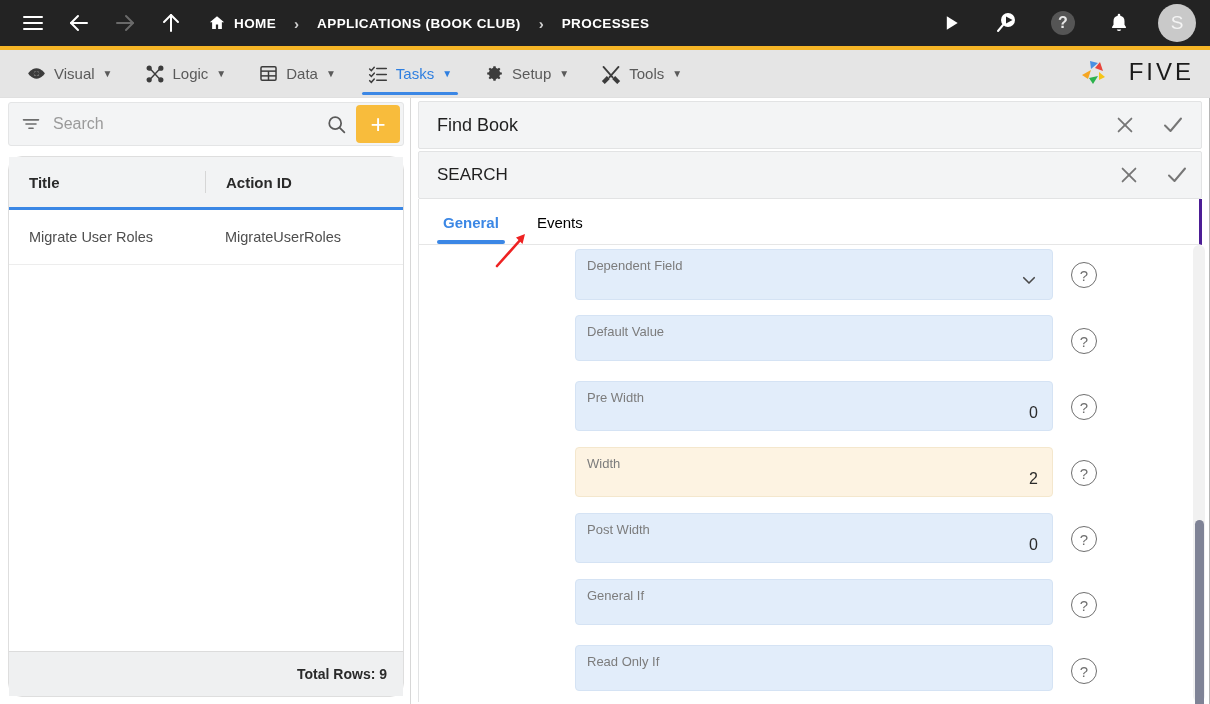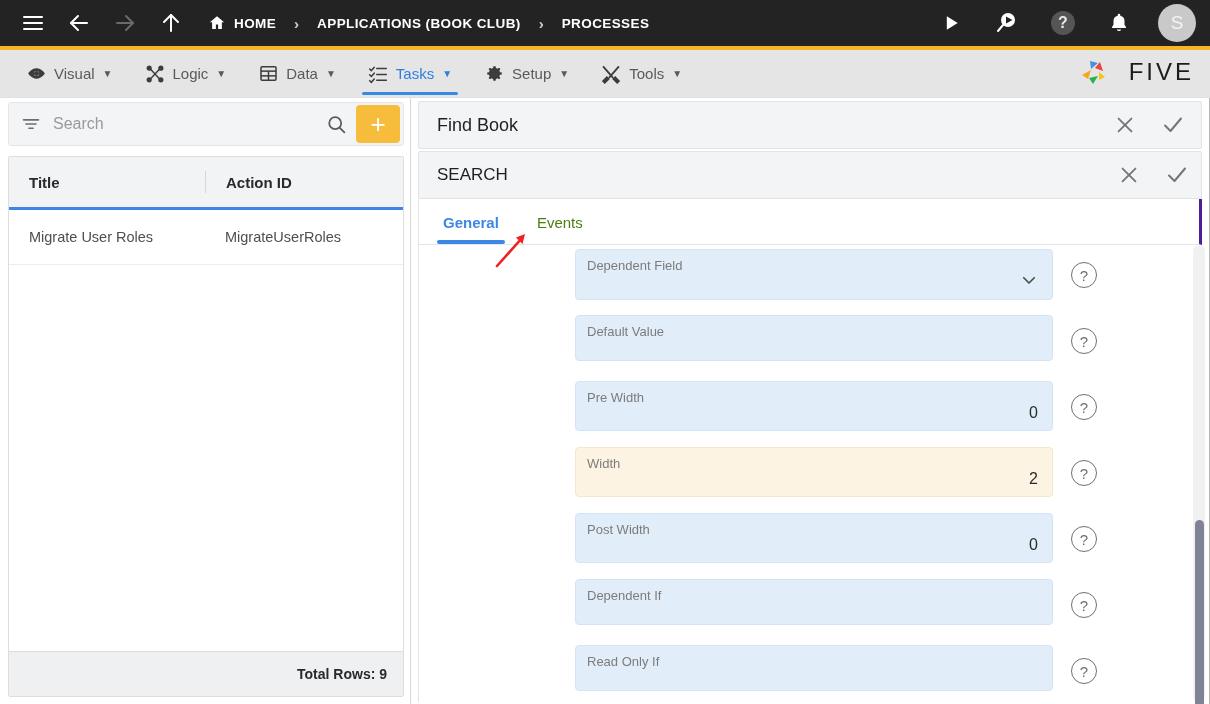--- a/index.html
+++ b/index.html
@@ -83,21 +83,21 @@
   }
   .search-input::placeholder { color: #9a9a9a; }
   .search-ico { width: 40px; display: flex; align-items: center; justify-content: center; color: #5a5a5a; }
   .add-btn {
     width: 44px; height: 38px; margin-right: 3px; background: #f8bc3c; border-radius: 4px;
     display: flex; align-items: center; justify-content: center; color: #ffffff; font-size: 26px;
     font-weight: 300; border: none; cursor: pointer;
   }
   .grid-card {
     position: absolute; left: 8px; top: 58px; width: 396px; height: 541px;
-    background: #ffffff; border: 1px solid #dedede; border-radius: 2px;
+    background: #ffffff; border: 1px solid #dedede; border-radius: 14px;
     display: flex; flex-direction: column;
   }
   .grid-head {
     height: 53px; background: #f2f3f4; display: flex; align-items: center;
     border-bottom: 3px solid #3b87e5; position: relative;
   }
   .gh-cell {
     font-size: 15px; font-weight: bold; color: #2a2a2a; padding-left: 20px;
   }
   .gh-cell.c1 { width: 196px; }
@@ -131,21 +131,21 @@
     width: 48px; height: 48px; display: flex; align-items: center; justify-content: center;
     color: #767676; cursor: pointer;
   }
   .tabs-row {
     position: absolute; left: 6px; top: 101px; width: 784px; height: 46px;
     background: #ffffff; border-left: 1px solid #e2e3e4; border-right: 3px solid #4c1d95;
     display: flex; align-items: flex-end; border-bottom: 1px solid #e6e6e6;
   }
   .tab {
     height: 43px; display: flex; align-items: center; padding: 0 14px;
-    font-size: 15px; color: #4d7c0f; position: relative; margin-left: 10px; cursor: pointer;
+    font-size: 15px; color: #000000; position: relative; margin-left: 10px; cursor: pointer;
   }
   .tab.active { color: #3b87e5; font-weight: bold; }
   .tab.active::after {
     content: ""; position: absolute; left: 8px; right: 8px; bottom: 0; height: 4px;
     background: #3b87e5; border-radius: 2px;
   }
   .form-area {
     position: absolute; left: 6px; top: 147px; width: 784px; height: 457px;
     background: #ffffff; border-left: 1px solid #e2e3e4; overflow: hidden;
   }
@@ -476,21 +476,21 @@
     <div class="field-row" style="top:268px">
       <div class="field" style="height:50px">
         <span class="field-label">Post Width</span>
         <span class="field-value">0</span>
       </div>
       <div class="help-ico">?</div>
     </div>
 
     <div class="field-row" style="top:334px">
       <div class="field" style="height:46px">
-        <span class="field-label">Dependent If</span>
+        <span class="field-label">General If</span>
         <span class="field-value"></span>
       </div>
       <div class="help-ico">?</div>
     </div>
 
     <div class="field-row" style="top:400px">
       <div class="field" style="height:46px">
         <span class="field-label">Read Only If</span>
         <span class="field-value"></span>
       </div>

